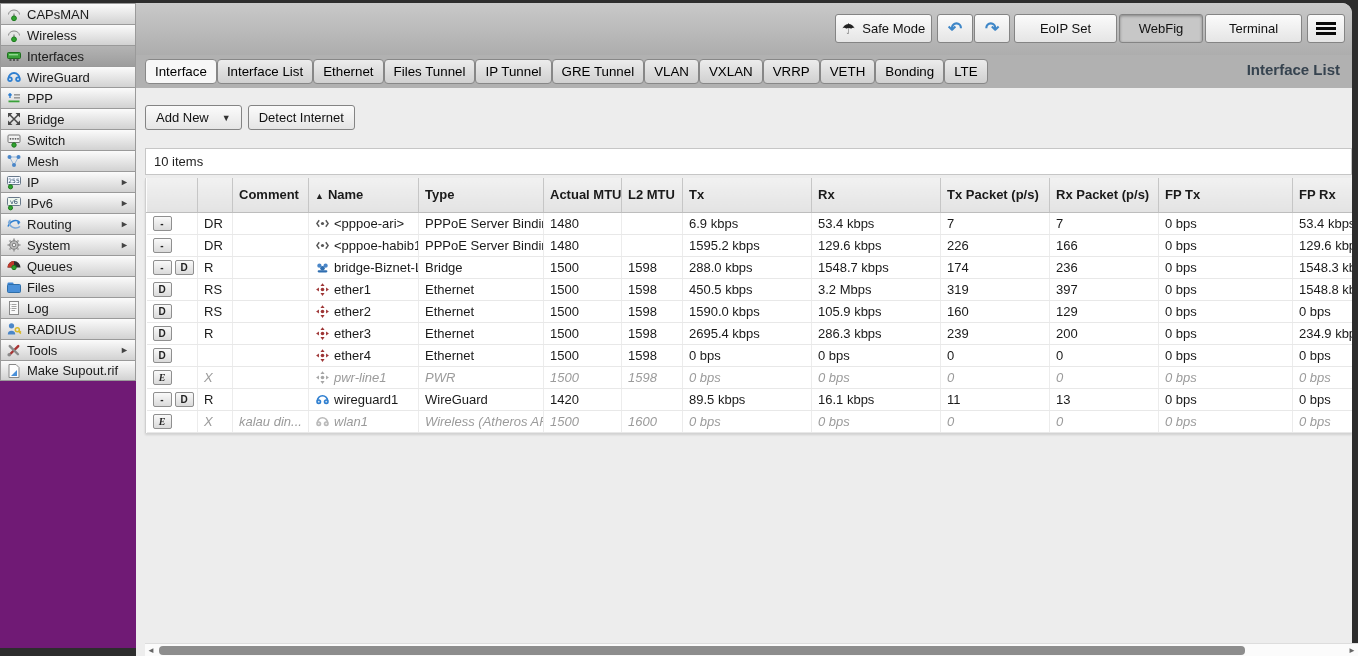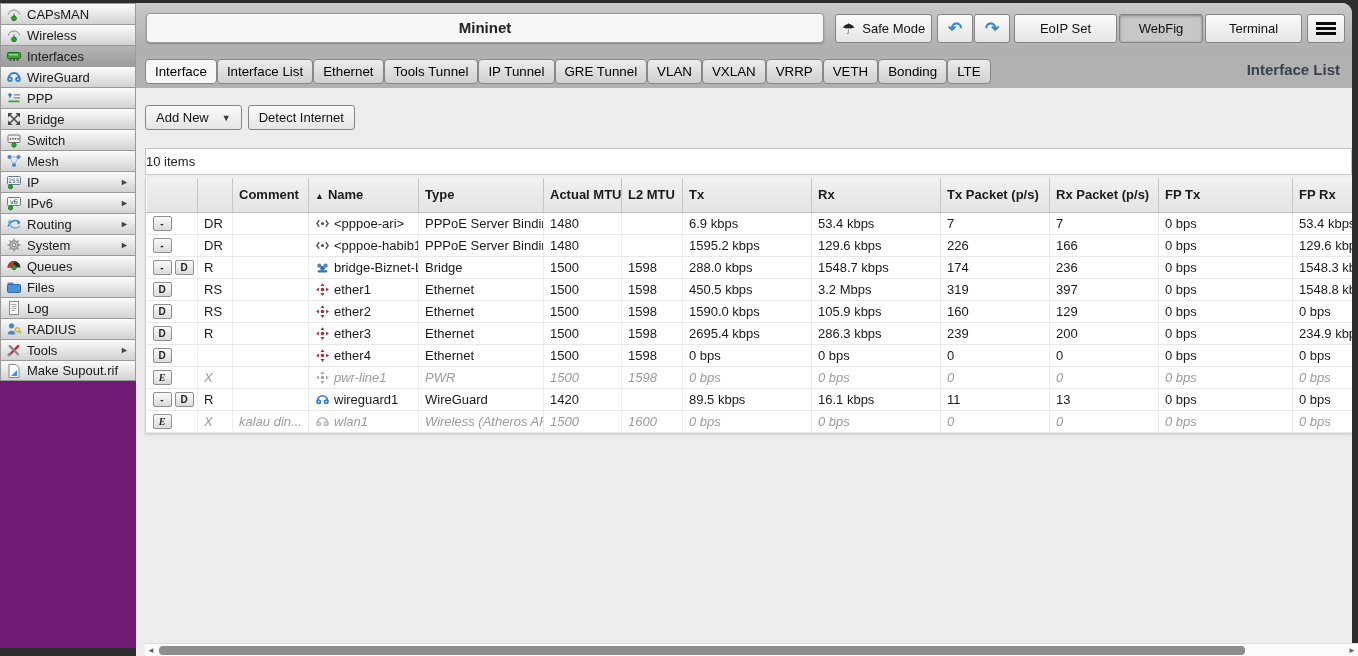--- a/index.html
+++ b/index.html
@@ -41,21 +41,21 @@
   .tab { height:25px; padding:0 9px; background:linear-gradient(#ececec,#d0d0d0);
     border:1px solid #878787; border-radius:4px; line-height:23px; cursor:pointer; white-space:nowrap; }
   .tab.active { background:#f7f7f7; }
   .panel-title { position:absolute; right:12px; top:6px; font-weight:bold; font-size:15px; color:#36434f; }
 
   .content { position:absolute; top:85px; left:0; right:0; bottom:14px; overflow:hidden; }
   .toolbar { padding:17px 0 0 9px; display:flex; gap:6px; }
   .btn.small { height:25px; padding:0 10px;align-items:center; }
   .caret { font-size:9px; color:#333; margin-left:6px; }
   .items-bar { margin:18px 0 0 9px; width:1207px; height:27px; background:#fff;
-    border:1px solid #c6c6c6; line-height:25px; padding-left:0; color:#222; }
+    border:1px solid #c6c6c6; line-height:25px; padding-left:8px; color:#222; }
 
   .table-wrap { margin:3px 0 0 9px; width:1207px; overflow:hidden;
     border-left:1px solid #cfcfcf; box-shadow:0 2px 2px rgba(0,0,0,.12); }
   table { table-layout:fixed; border-collapse:collapse; background:#fff; width:1276px; }
   th { height:34px; background:linear-gradient(#f1f1f1,#e3e3e3); font-weight:bold; font-size:13px;
     text-align:left; padding:0 6px; border-right:1px solid #c6c6c6; border-left:1px solid #fdfdfd;
     border-bottom:1px solid #bdbdbd; white-space:nowrap; overflow:hidden; cursor:pointer; }
   .sort { font-size:9px; margin-right:4px; color:#222; }
   td { height:22px; padding:0 6px; border-right:1px solid #ececec; border-bottom:1px solid #e8e8e8;
     white-space:nowrap; overflow:hidden; }
@@ -314,23 +314,20 @@
             <use href="#ic-supout"></use>
           </svg>
           <span class="slabel">Make Supout.rif</span>
         </div>
       </nav>
   </aside>
 
   <div class="main">
 
     <header class="topbar">
-      <div class="title-box">
-        <span>Mininet</span>
-      </div>
       <button class="btn topbtn" style="left:699px; width:97px;">
         <span class="umbrella">☂</span>
         <span>Safe Mode</span>
       </button>
       <button class="btn topbtn" style="left:801px; width:36px;">
         <span class="bluearrow">↶</span>
       </button>
       <button class="btn topbtn" style="left:838px; width:36px;">
         <span class="bluearrow">↷</span>
       </button>
@@ -346,21 +343,21 @@
       <button class="btn topbtn" style="left:1171px; width:38px;">
         <span class="burger"></span>
       </button>
     </header>
 
     <div class="tabband">
       <div id="tabs">
           <button class="tab active"><span>Interface</span></button>
           <button class="tab"><span>Interface List</span></button>
           <button class="tab"><span>Ethernet</span></button>
-          <button class="tab"><span>Tools Tunnel</span></button>
+          <button class="tab"><span>Files Tunnel</span></button>
           <button class="tab"><span>IP Tunnel</span></button>
           <button class="tab"><span>GRE Tunnel</span></button>
           <button class="tab"><span>VLAN</span></button>
           <button class="tab"><span>VXLAN</span></button>
           <button class="tab"><span>VRRP</span></button>
           <button class="tab"><span>VETH</span></button>
           <button class="tab"><span>Bonding</span></button>
           <button class="tab"><span>LTE</span></button>
         </div>
       <div class="panel-title">Interface List</div>

